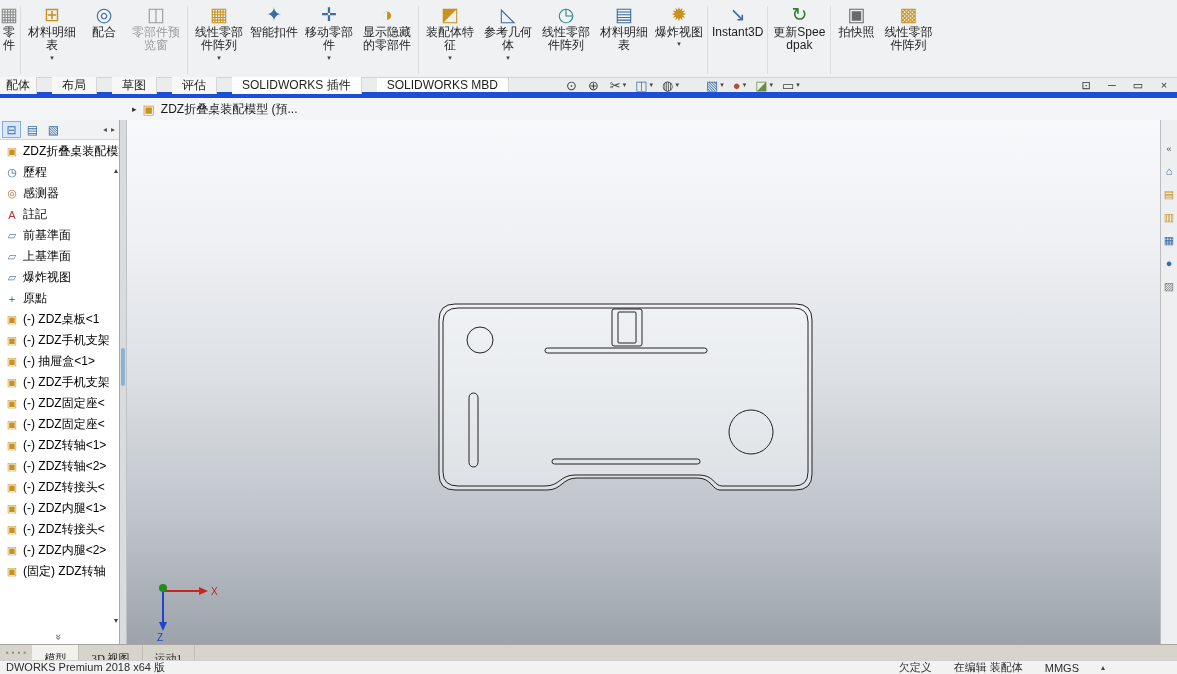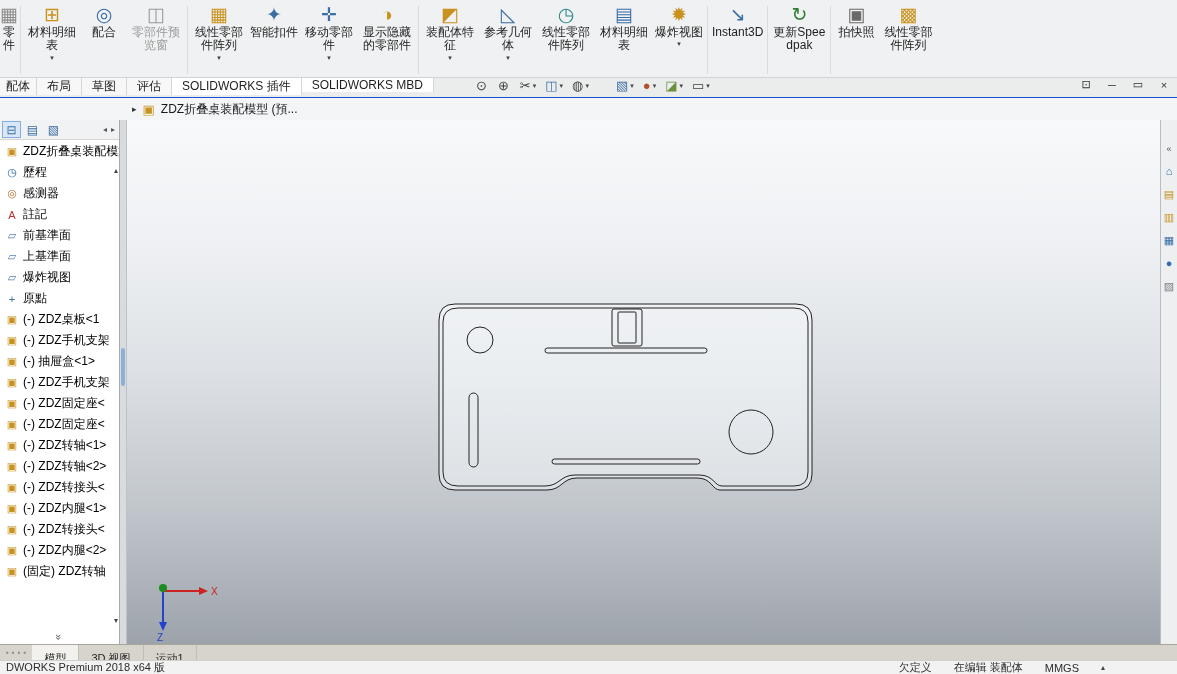--- a/index.html
+++ b/index.html
@@ -10,21 +10,21 @@
   
   .ribbon { height:78px; display:flex; align-items:flex-start; padding-top:3px; background:#f0f1f2; border-bottom:1px solid #d3d3d3; flex:none; }
   .rbtn { min-width:46px; max-width:58px; display:flex; flex-direction:column; align-items:center; padding:1px 2px; }
   .rbtn.partial { min-width:18px; max-width:18px; overflow:hidden; }
   .ric { font-size:19px; line-height:22px; height:22px; }
   .rlabel { font-size:12px; line-height:1.12; text-align:center; color:#1e1e1e; word-break:break-all; }
   .rarrow { font-size:7px; color:#3c3c3c; line-height:9px; }
   .rsep { width:1px; align-self:stretch; margin:3px 2px; background:#dcdcdc; }
 
   
-  .tabrow { height:20px; display:flex; align-items:flex-start; background:#ebecec; border-bottom:1px solid #1d4ed8; flex:none; font-size:12px; }
+  .tabrow { height:20px; display:flex; align-items:center; background:#ebecec; border-bottom:6px solid #1d4ed8; flex:none; font-size:12px;gap:15px; }
   .tab { display:flex; align-items:center; padding:0 10px; border-right:1px solid #d6d6d6; background:#f7f7f7; color:#1e1e1e; white-space:nowrap; }
   .tab.partial { padding:0 6px; }
   .tab.addin { background:#ffffff; }
   .hud { display:flex; align-items:center; gap:9px; margin-left:42px; }
   .hudi { display:flex; align-items:center; gap:2px; font-size:13px; }
   .hudi.grp { margin-left:18px; }
   .hud-caret { font-size:7px; color:#444; }
   .winctl { margin-left:auto; display:flex; align-items:center; }
   .wbtn { width:26px; height:100%; display:flex; align-items:center; justify-content:center; font-size:11px; color:#333; }
 
@@ -57,21 +57,21 @@
     background:linear-gradient(180deg,#f8f9fb 0%,#eff1f4 22%,#dde1e5 48%,#bfc4ca 76%,#9da3ab 100%); }
   .viewport svg { position:absolute; inset:0; width:100%; height:100%; }
 
   .taskpane { width:17px; background:#edeff1; border-left:1px solid #b9bdc1; display:flex; flex-direction:column; align-items:center; padding-top:24px; gap:11px; flex:none; font-size:11px; }
   .tpi { line-height:12px; }
   .tp-collapse { font-size:9px; color:#555; }
 
   
   .btabs { height:16px; background:#d7d4cb; border-top:1px solid #a8a59c; display:flex; align-items:stretch; flex:none; font-size:11px; }
   .bmini { display:flex; align-items:center; gap:3px; padding:0 6px; color:#8b8b8b; font-size:8px; }
-  .btab { display:flex; align-items:center; padding:13px 12px; color:#222; border-right:1px solid #c2bfb6; }
+  .btab { display:flex; align-items:center; padding:13px 12px; color:#222; border-right:1px solid #c2bfb6;font-family:Liberation Serif, serif; }
   .btab.active { background:#f2f1ee; }
 
   .statusbar { height:14px; background:#f2f2f2; border-top:1px solid #d0d0d0; display:flex; align-items:center; font-size:11px; color:#2c2c2c; padding:0 6px; flex:none; white-space:nowrap; }
   .sb-right { margin-left:auto; display:flex; gap:22px; margin-right:66px; align-items:center; }
   .sb-caret { font-size:8px; color:#444; }
 </style>
 </head>
 <body>
 
 <div class="app">

